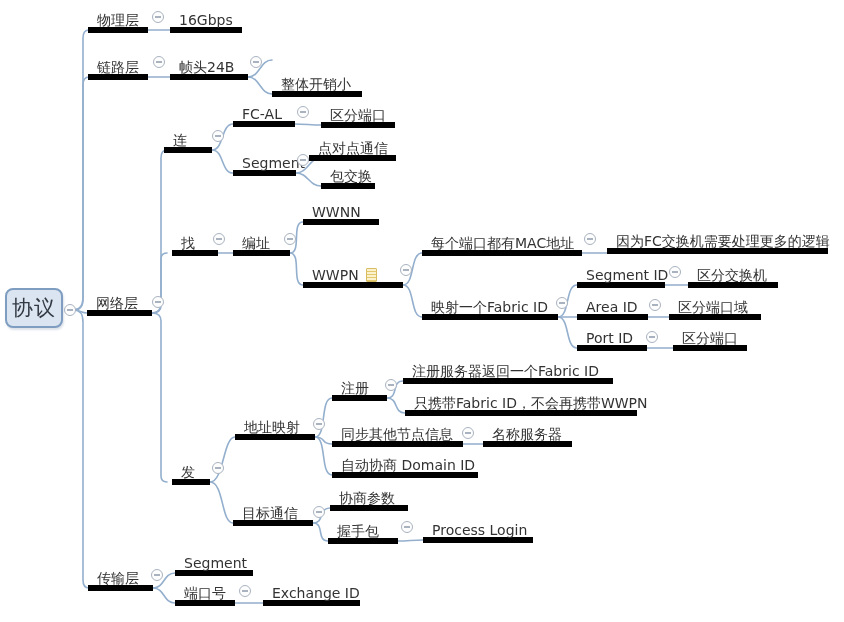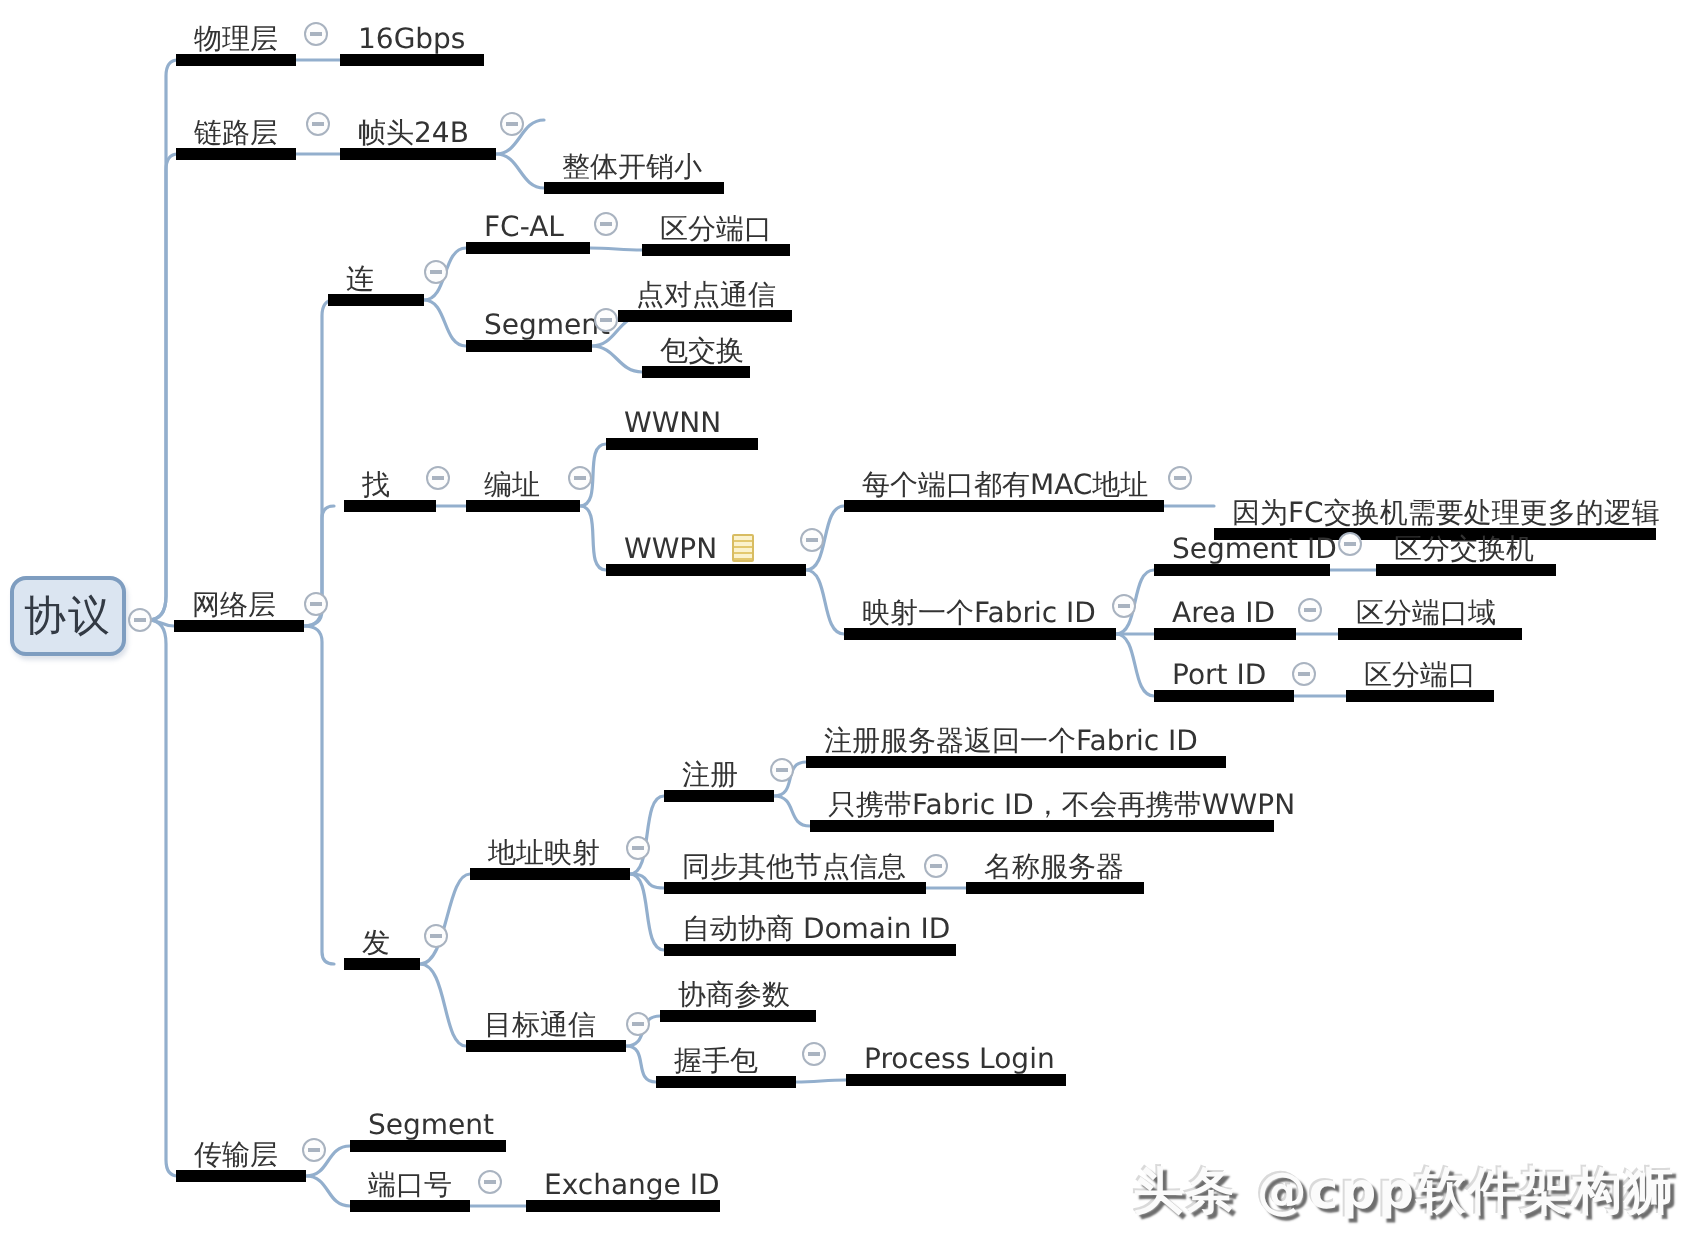--- a/index.html
+++ b/index.html
@@ -133,21 +133,21 @@
   <div class="node" style="left:172px;top:234px;width:46px;">
     <span class="lbl">找</span></div>
   <div class="node" style="left:233px;top:234px;width:57px;">
     <span class="lbl">编址</span></div>
   <div class="node" style="left:303px;top:203px;width:76px;">
     <span class="lbl">WWNN</span></div>
   <div class="node" style="left:422px;top:234px;width:160px;">
     <span class="lbl">每个端口都有MAC地址</span></div>
   <div class="node" style="left:303px;top:266px;width:100px;">
     <span class="lbl">WWPN</span><span class="note-ic"></span></div>
-  <div class="node" style="left:607px;top:248px;width:221px;">
+  <div class="node" style="left:607px;top:232px;width:221px;">
     <span class="lbl">因为FC交换机需要处理更多的逻辑</span></div>
   <div class="node" style="left:422px;top:298px;width:136px;">
     <span class="lbl">映射一个Fabric ID</span></div>
   <div class="node" style="left:577px;top:266px;width:88px;">
     <span class="lbl">Segment ID</span></div>
   <div class="node" style="left:688px;top:266px;width:90px;text-decoration:underline;">
     <span class="lbl">区分交换机</span></div>
   <div class="node" style="left:577px;top:298px;width:71px;">
     <span class="lbl">Area ID</span></div>
   <div class="node" style="left:669px;top:298px;width:92px;">
@@ -209,15 +209,14 @@
   <div class="cb" style="left:152px;top:296px;"></div>
   <div class="cb" style="left:212px;top:462px;"></div>
   <div class="cb" style="left:313px;top:418px;"></div>
   <div class="cb" style="left:385px;top:379px;"></div>
   <div class="cb" style="left:462px;top:427px;"></div>
   <div class="cb" style="left:313px;top:506px;"></div>
   <div class="cb" style="left:401px;top:521px;"></div>
   <div class="cb" style="left:151px;top:569px;"></div>
   <div class="cb" style="left:239px;top:585px;"></div>
 
-  <div class="watermark">头条 @cpp软件架构狮</div>
 
 </div>
 
 </body></html>

